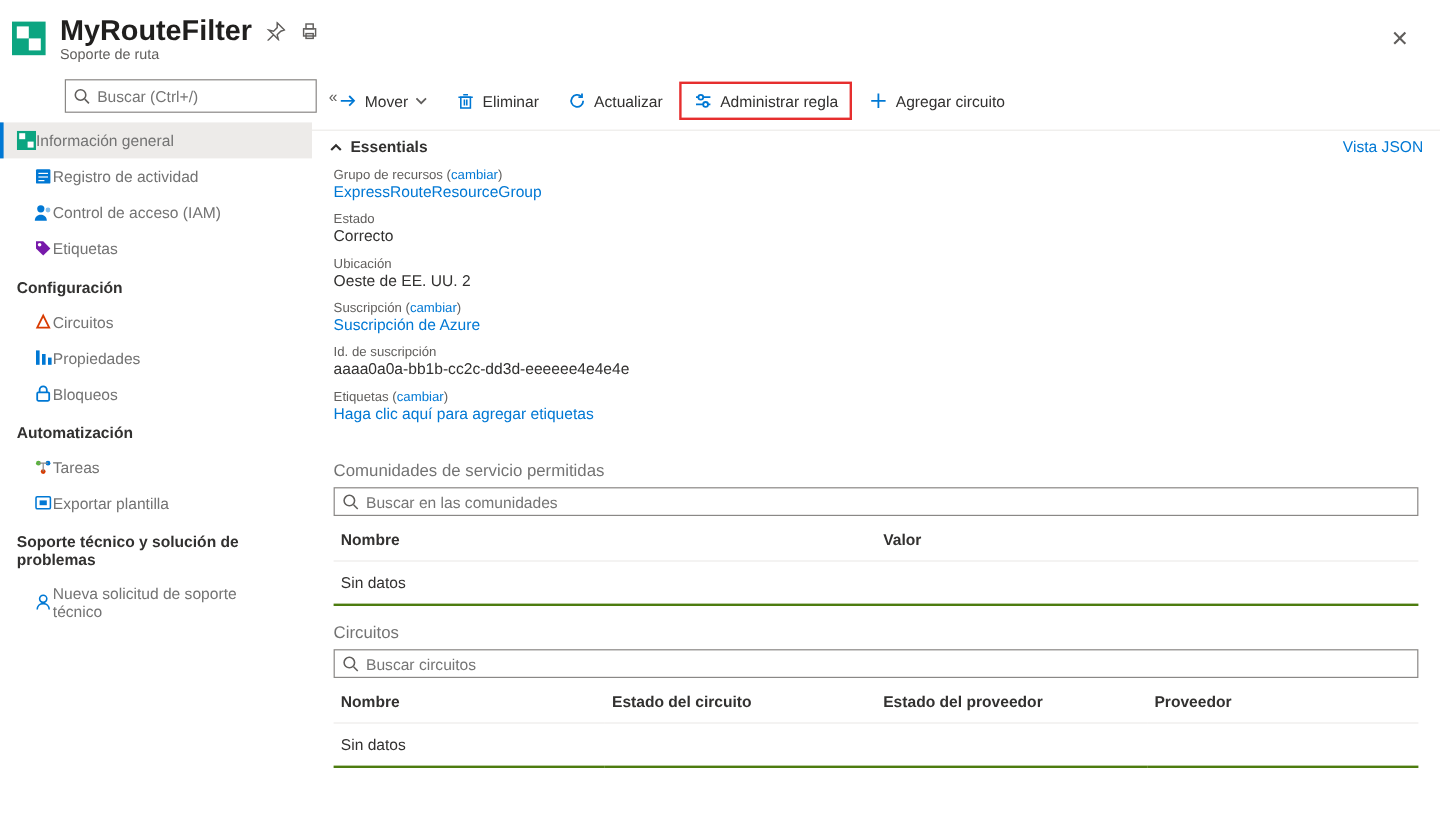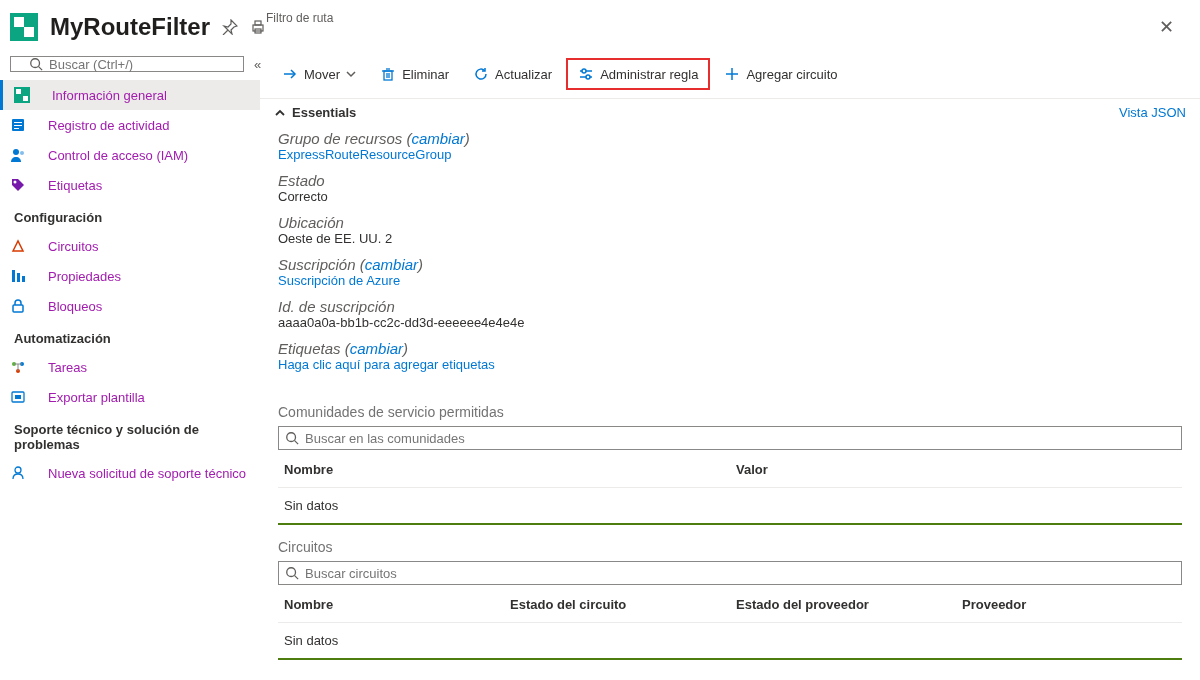--- a/index.html
+++ b/index.html
@@ -4,56 +4,56 @@
 <style>
 * { box-sizing: border-box; margin: 0; padding: 0; font-family: "Segoe UI", Arial, sans-serif; }
 body { background: #fff; color: #323130; font-size: 13px; width: 1200px; height: 680px; overflow: hidden; }
 .root { display: flex; flex-direction: column; height: 100%; }
 
 
 .header { display: flex; align-items: center; padding: 12px 18px 8px 10px; }
 .res-icon { width: 28px; height: 28px; background: #0ca581; position: relative; margin-right: 12px; flex-shrink: 0; }
 .res-icon::before { content: ""; position: absolute; width: 10px; height: 10px; background: #fff; top: 4px; left: 4px; }
 .res-icon::after { content: ""; position: absolute; width: 10px; height: 10px; background: #fff; bottom: 4px; right: 4px; }
-.title-wrap { display: flex; flex-direction: row; }
+.title-wrap { display: flex; flex-direction: column; }
 .title-row { display: flex; align-items: center; gap: 12px; }
 .title { font-size: 24px; font-weight: 600; color: #201f1e; }
 .subtitle { font-size: 12px; color: #605e5c; margin-top: -2px; }
 .hicon { width: 16px; height: 16px; color: #605e5c; cursor: pointer; }
 .spacer { flex: 1; }
 .close { font-size: 18px; color: #605e5c; cursor: pointer; padding: 4px 8px; }
 
 
 .body { display: flex; flex: 1; min-height: 0; }
 
 
 .sidebar { width: 260px; border-right: none; padding: 6px 0; }
 .search-row { display: flex; align-items: center; padding: 0 10px 8px 10px; gap: 10px; }
-.search-box { flex: 1; display: flex; align-items: center; border: 1px solid #8a8886; height: 16px; padding: 0 18px; gap: 6px; }
+.search-box { flex: 1; display: flex; align-items: center; border: 1px solid #8a8886; height: 28px; padding: 0 6px; gap: 6px; margin-left: 44px; }
 .search-box input { border: none; outline: none; font-size: 13px; flex: 1; color: #605e5c; background: transparent; }
 .collapse { color: #605e5c; cursor: pointer; font-size: 13px; }
-.nav-item { display: flex; align-items: center; gap: 22px; padding: 7px 10px; cursor: pointer; color: #a21caf; }
+.nav-item { display: flex; align-items: center; gap: 0; padding: 7px 28px; cursor: pointer; color: #737373; }
 .nav-item.selected { background: #edebe9; border-left: 3px solid #0078d4; padding-left: 11px; }
 .nav-section { font-weight: 600; padding: 10px 14px 6px 14px; color: #323130; }
 .nicon { width: 16px; height: 16px; display: inline-flex; align-items: center; justify-content: center; flex-shrink: 0; }
 
 
 .main { flex: 1; display: flex; flex-direction: column; min-width: 0; }
 .cmdbar { display: flex; align-items: center; gap: 4px; padding: 8px 12px; border-bottom: 1px solid #edebe9; }
 .cmd { display: flex; align-items: center; gap: 6px; padding: 6px 10px; cursor: pointer; color: #323130; }
 .cmd .cicon { color: #0078d4; }
 .cmd.highlighted { border: 2px solid #e62e2e; }
 
 
 .essentials-row { display: flex; align-items: center; padding: 6px 14px; }
 .ess-toggle { display: flex; align-items: center; gap: 6px; font-weight: 600; cursor: pointer; }
 .json-link { margin-left: auto; color: #0078d4; cursor: pointer; }
 .essentials { display: grid; grid-template-columns: 1fr 1fr; column-gap: 40px; padding: 4px 18px 12px 18px; }
 .ess-field { margin-bottom: 10px; }
-.ess-label { color: #605e5c; font-size: 15px; font-style: italic; }
+.ess-label { color: #605e5c; font-size: 11px; }
 .ess-val { color: #323130; font-size: 13px; }
 .link { color: #0078d4; cursor: pointer; }
 .link-paren { color: #605e5c; }
 
 
 .section { padding: 10px 18px 4px 18px; }
 .sec-title { color: #737373; font-size: 14px; margin-bottom: 6px; }
 .sec-search { display: flex; align-items: center; border: 1px solid #8a8886; height: 24px; padding: 0 6px; gap: 6px; }
 .sec-search input { border: none; outline: none; font-size: 13px; flex: 1; background: transparent; }
 .tbl { width: 100%; border-collapse: collapse; margin-top: 2px; }
@@ -78,21 +78,21 @@
             </svg>
         </span>
         <span class="hicon">
           <svg viewBox="0 0 16 16" width="16" height="16" fill="none" stroke="currentColor" stroke-width="1.2">
               <rect x="3" y="6" width="10" height="6"></rect>
               <rect x="5" y="2" width="6" height="4"></rect>
               <rect x="5" y="10" width="6" height="4"></rect>
             </svg>
         </span>
       </div>
-      <div class="subtitle">Filtro de ruta</div>
+      <div class="subtitle">Soporte de ruta</div>
     </div>
     <div class="spacer"></div>
     <div class="close">✕</div>
   </div>
 
   <div class="body">
 
     <div class="sidebar">
       <div class="search-row">
         <div class="search-box">

